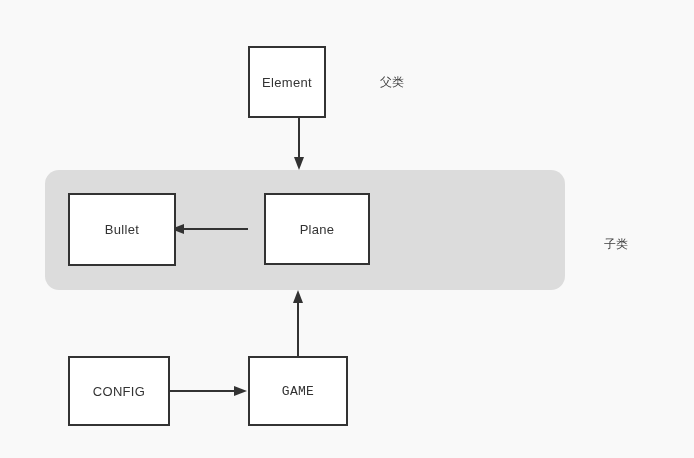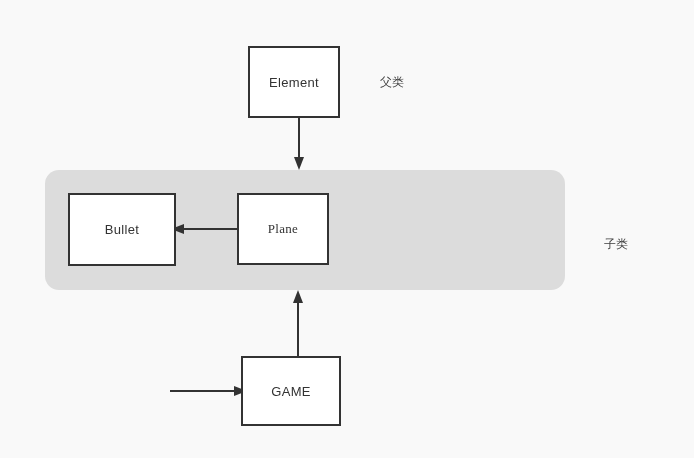--- a/index.html
+++ b/index.html
@@ -28,26 +28,26 @@
     box-sizing: border-box;
     background: #ffffff;
     border: 2px solid #333333;
     display: flex;
     align-items: center;
     justify-content: center;
     font-size: 13px;
     color: #333333;
     letter-spacing: 0.3px;
   }
-  .node-element { left: 248px; top: 46px;  width: 92px; height: 72px; }
+  .node-element { left: 248px; top: 46px;  width: 78px; height: 72px; }
   .node-bullet  { left: 68px;  top: 193px; width: 108px; height: 73px; }
-  .node-plane   { left: 237px; top: 193px; width: 92px; height: 72px; font-family: Liberation Serif, serif; }
+  .node-plane   { left: 264px; top: 193px; width: 106px; height: 72px; }
   .node-enemy   { left: 434px; top: 193px; width: 102px; height: 72px; }
   .node-config  { left: 68px;  top: 356px; width: 102px; height: 70px; }
-  .node-game    { left: 241px; top: 356px; width: 100px; height: 70px; }
+  .node-game    { left: 248px; top: 356px; width: 100px; height: 70px; font-family: Liberation Mono, monospace; }
   .side-label {
     position: absolute;
     font-size: 12px;
     color: #3c3c3c;
     white-space: nowrap;
   }
   .label-parent { left: 380px; top: 74px; }
   .label-child  { left: 604px; top: 236px; font-family: Liberation Mono, monospace; }
   .arrows-layer {
     position: absolute;
@@ -95,20 +95,23 @@
 
   <div class="node node-bullet">
     <span>Bullet</span>
   </div>
 
   <div class="node node-plane">
     <span>Plane</span>
   </div>
 
 
+  <div class="node node-config">
+    <span>CONFIG</span>
+  </div>
 
   <div class="node node-game">
     <span>GAME</span>
   </div>
 
   <div class="side-label label-parent">父类</div>
   <div class="side-label label-child">子类</div>
 
 </div>
 

